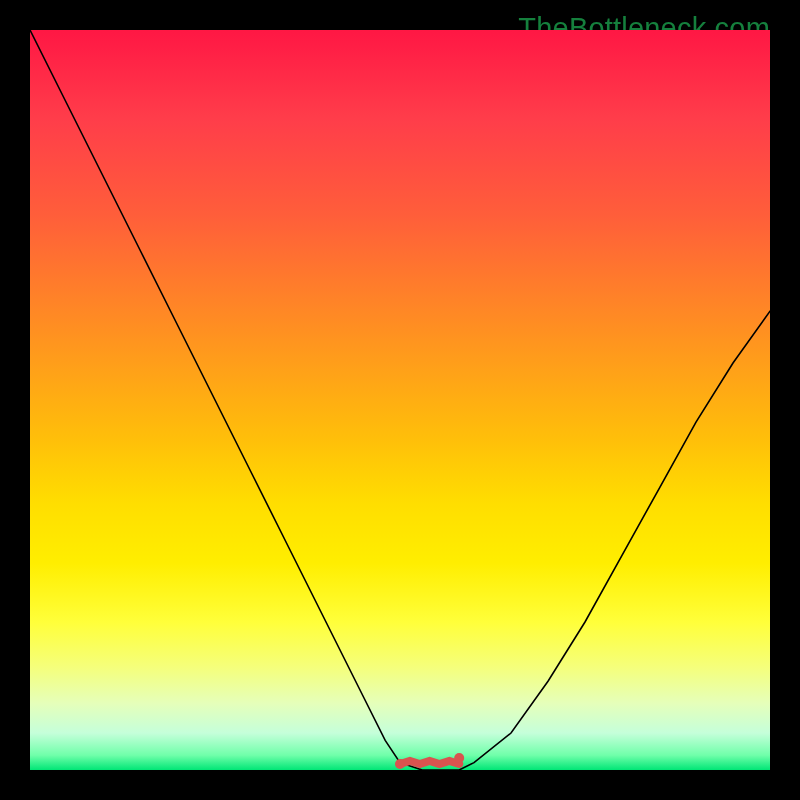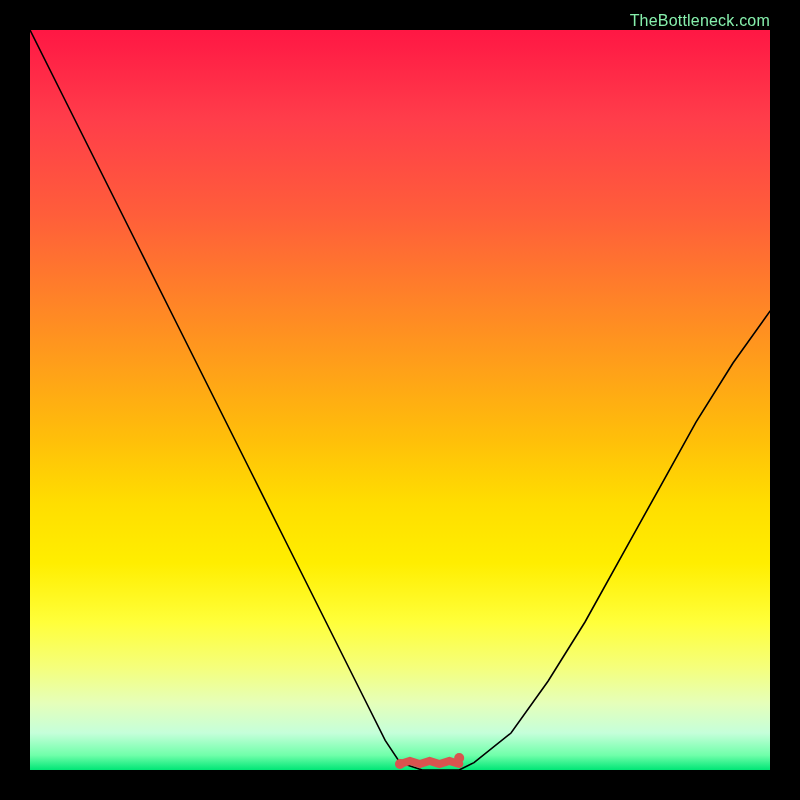--- a/index.html
+++ b/index.html
@@ -31,22 +31,22 @@
       #c5ffda 95%,
       #70ffaa 98%,
       #00e676 100%
     );
   }
   .watermark {
     position: absolute;
     top: 12px;
     right: 30px;
     font-family: Arial, Helvetica, sans-serif;
-    font-size: 16px;
-    color: #86efac;
+    font-size: 29px;
+    color: #15803d;
     letter-spacing: 0.2px;
   }
   .curve-svg {
     position: absolute;
     left: 0;
     top: 0;
     width: 740px;
     height: 740px;
   }
 </style>

